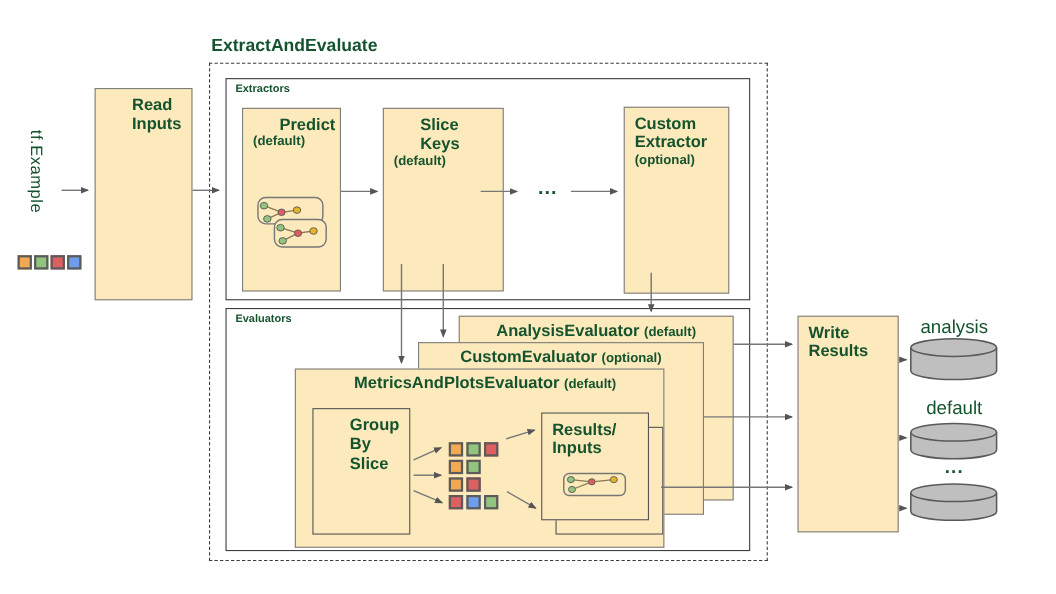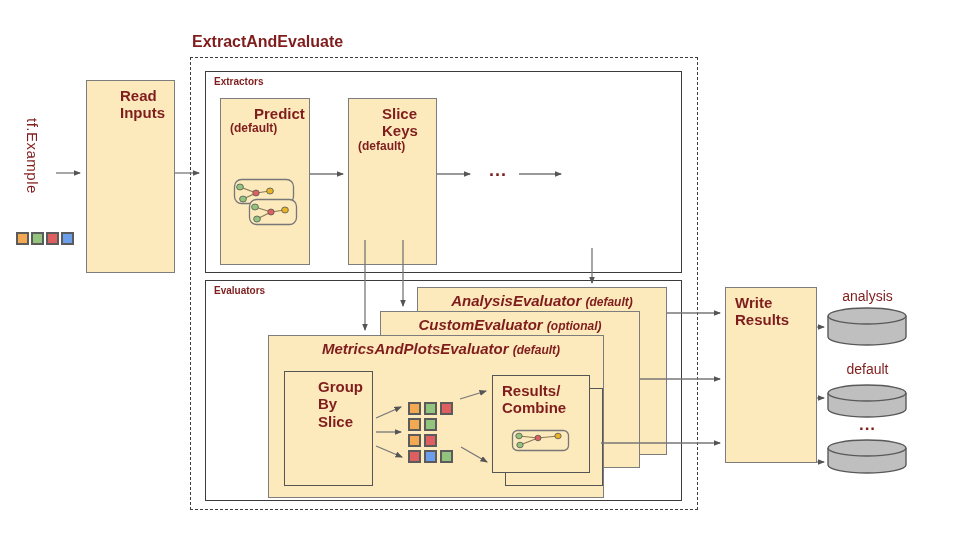--- a/index.html
+++ b/index.html
@@ -1,40 +1,40 @@
 <!DOCTYPE html>
 <html style="--c-orange: #F3A952; --c-green: #93C47D; --c-red: #DE5F5F; --c-blue: #6D9EEB; --c-yellow_node: #E8B426; --c-box_fill: #FCE9BC; --c-cylinder: #BFBFBF;"><head>
 <meta charset="utf-8">
 <style>
   html,body {margin:0;padding:0;background:#fff;}
   #stage {
     position:relative; width:960px; height:540px; overflow:hidden;
-    font-family:"Liberation Sans", sans-serif; color:#7f1d1d; background:#fff;
+    font-family:"Liberation Sans", sans-serif; color:#14532d; background:#fff;
   }
   .abs {position:absolute; box-sizing:border-box;}
   .ybox {background:var(--c-box_fill); border:1px solid #7d7d7d;}
   .container-box {background:#fff; border:1px solid #3c3c3c;}
   .dashed-box {border:1.6px dashed #3c3c3c; background:transparent;}
   .box-label {font-weight:bold; font-size:15px; line-height:1.15; padding:6px 4px 0 9px;}
   .name-block {display:block;}
   .q-block {display:block; font-size:12px; font-weight:bold;}
   .q-inline {font-size:12px; font-weight:bold;}
   .w60 {max-width:60px;margin-left:24px;} .w62 {max-width:62px;} .w70 {max-width:70px;}
   .container-title {font-weight:bold; font-size:10px; padding:4px 0 0 8px;}
   .big-title {font-weight:bold; font-size:16px;}
-  .stack-label {font-weight:bold; font-size:15px; padding-top:4px;font-style:italic;}
+  .stack-label {font-weight:bold; font-size:15px; padding-top:4px;}
   .center {text-align:center;}
   .vertical-text {
     writing-mode:vertical-rl; font-size:15px; letter-spacing:0.5px;
   }
   .sq {width:13px; height:13px; border:2px solid #5b5b5b; box-sizing:border-box; flex:0 0 auto;}
   .sq-row {display:flex; gap:3px; margin-bottom:3px;}
   #input-squares {display:flex; gap:2px;}
   .ellipsis-text {font-weight:bold; font-size:18px; letter-spacing:1px;}
-  .out-label {font-size:14px; text-align:center;}
+  .out-label {font-size:17px; text-align:center;}
   .out-more {font-weight:bold; font-size:17px; text-align:center; letter-spacing:1px;}
   svg.overlay {position:absolute; left:0; top:0; pointer-events:none;}
   .icon-rect {fill:var(--c-box_fill); stroke:#777; stroke-width:1.3;}
   .edge {stroke:#8a7a55; stroke-width:1.2; fill:none;}
   .node {stroke:#555; stroke-width:0.8;}
   .n-green {fill:var(--c-green);} .n-red {fill:var(--c-red);} .n-yellow {fill:var(--c-yellow_node);}
   .cyl-body {fill:var(--c-cylinder); stroke:#595959; stroke-width:1.4;}
   .arrow-line {stroke:#777; stroke-width:1.3; fill:none;}
 </style>
 </head>
@@ -80,29 +80,35 @@
     <ellipse class="node n-red" cx="23" cy="16" rx="3.2" ry="3"></ellipse>
     <ellipse class="node n-yellow" cx="37" cy="14" rx="3.4" ry="3"></ellipse>
     <rect class="icon-rect" x="16.5" y="22.5" width="47" height="25" rx="7"></rect>
     <path class="edge" d="M22,30 L38,35 M24,42 L38,35 M38,35 L52,33"></path>
     <ellipse class="node n-green" cx="22" cy="30" rx="3.4" ry="3"></ellipse>
     <ellipse class="node n-green" cx="24" cy="42" rx="3.4" ry="3"></ellipse>
     <ellipse class="node n-red" cx="38" cy="35" rx="3.2" ry="3"></ellipse>
     <ellipse class="node n-yellow" cx="52" cy="33" rx="3.4" ry="3"></ellipse>
   </svg>
 
-  <div class="abs ybox" style="left:348px; top:98px; width:89px; height:167px;">
+  <div class="abs ybox" style="left:348px; top:98px; width:110px; height:167px;">
     <div class="box-label">
       <span class="name-block w60">Slice Keys</span>
       <span class="q-block">(default)</span>
     </div>
   </div>
 
   <div class="abs ellipsis-text" style="left:489px; top:160px;">...</div>
 
+  <div class="abs ybox" style="left:567px; top:97px; width:96px; height:170px;">
+    <div class="box-label">
+      <span class="name-block w70">Custom Extractor</span>
+      <span class="q-block">(optional)</span>
+    </div>
+  </div>
 
   <div class="abs container-box" style="left:205px; top:280px; width:477px; height:221px;">
     <div class="container-title">Evaluators</div>
   </div>
 
   <div class="abs ybox" style="left:417px; top:287px; width:250px; height:168px;">
     <div class="stack-label center">
       <span>AnalysisEvaluator</span>
       <span class="q-inline">(default)</span>
     </div>
@@ -147,34 +153,34 @@
         <div class="sq" style="background: var(--c-blue);"></div>
         <div class="sq" style="background: var(--c-green);"></div>
       </div>
     </div>
 
   <div class="abs ybox" style="left:505px; top:388px; width:98px; height:98px; border-color:#555;"></div>
 
   <div class="abs ybox" style="left:492px; top:375px; width:98px; height:98px; border-color:#555;">
     <div class="box-label">
       <span class="name-block">Results/</span>
-      <span class="name-block">Combine</span>
+      <span class="name-block">Inputs</span>
     </div>
   </div>
 
   <svg class="abs" style="left:511px; top:429px;" width="62" height="24" viewBox="0 0 62 24">
     <rect class="icon-rect" x="1.5" y="1.5" width="56" height="20" rx="5"></rect>
     <path class="edge" d="M8,7 L27,9 M9,16 L27,9 M27,9 L47,7"></path>
     <ellipse class="node n-green" cx="8" cy="7" rx="3.2" ry="2.8"></ellipse>
     <ellipse class="node n-green" cx="9" cy="16" rx="3.2" ry="2.8"></ellipse>
     <ellipse class="node n-red" cx="27" cy="9" rx="3" ry="2.8"></ellipse>
     <ellipse class="node n-yellow" cx="47" cy="7" rx="3.2" ry="2.8"></ellipse>
   </svg>
 
-  <div class="abs ybox" style="left:725px; top:287px; width:92px; height:176px;">
+  <div class="abs ybox" style="left:725px; top:287px; width:92px; height:197px;">
     <div class="box-label">
         <span class="name-block w62">Write Results</span>
       </div>
   </div>
 
   <div class="abs out-label" style="left:820px; top:288px; width:95px;">analysis</div>
   <div class="abs out-label" style="left:820px; top:361px; width:95px;">default</div>
   <div class="abs out-more" style="left:820px; top:415px; width:95px;">...</div>
 
   <svg class="overlay" width="960" height="540" viewBox="0 0 960 540">

